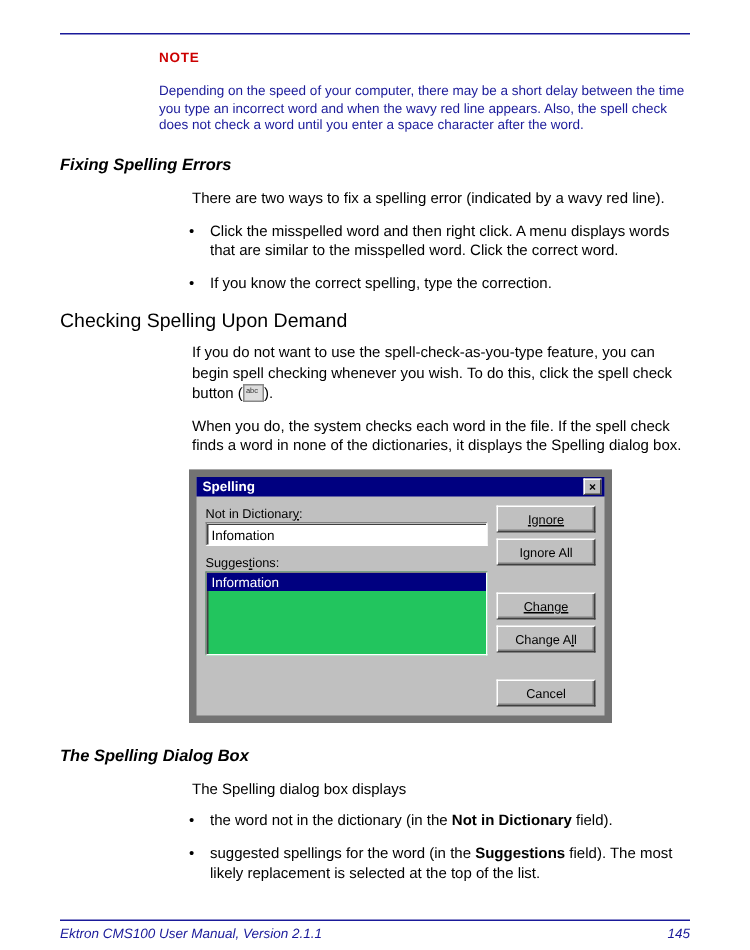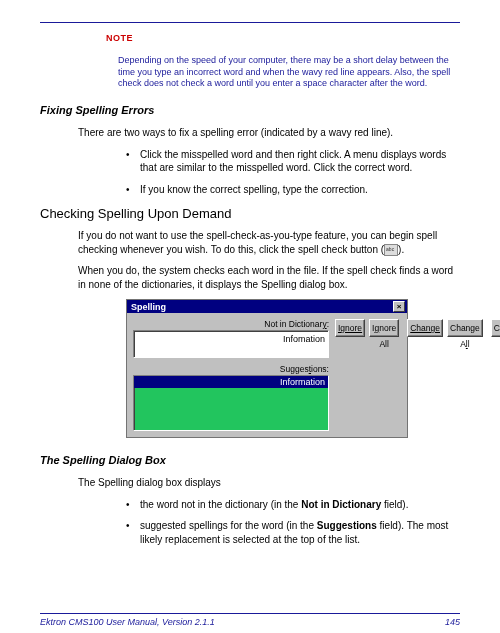--- a/index.html
+++ b/index.html
@@ -29,30 +29,29 @@
     color: #c00;
     font-weight: bold;
     font-size: 9px;
     letter-spacing: 0.5px;
     white-space: nowrap;
   }
   .note-text {
     color: #1a1a9a;
     font-size: 9px;
     line-height: 1.3;
-    margin-left: 12px;
   }
   .section-h3 {
     font-style: italic;
     font-weight: bold;
     font-size: 11px;
     margin: 6px 0 10px 0;
   }
   .body-para {
-    margin-left: 38px;
+    margin-left: 88px;
     font-size: 10px;
     line-height: 1.35;
     margin-bottom: 8px;
   }
   ul.body-list {
     margin-left: 86px;
     list-style: none;
     font-size: 10px;
   }
   ul.body-list li {
@@ -86,21 +85,21 @@
     font-size: 5px;
     position: absolute;
     top: 1px;
     left: 1px;
     color: #333;
   }
   
   .dialog {
     margin-left: 86px;
     width: 282px;
-    border: 1px solid #737373;
+    border: 5px solid #737373;
     background: #c0c0c0;
     font-family: "MS Sans Serif", Tahoma, sans-serif;
     font-size: 9px;
     margin-bottom: 16px;
   }
   .titlebar {
     display: flex;
     justify-content: space-between;
     align-items: center;
     background: #000080;
@@ -119,34 +118,34 @@
     color: #000;
     font-size: 8px;
     line-height: 9px;
     text-align: center;
   }
   .dialog-body {
     display: flex;
     padding: 6px;
     gap: 6px;
   }
-  .dialog-left { flex: 1; text-align: right; }
-  .dialog-right { width: 66px; display: flex; flex-direction: row; gap: 4px; }
+  .dialog-left { flex: 1; }
+  .dialog-right { width: 66px; display: flex; flex-direction: column; gap: 4px; }
   .field-label { font-size: 8.5px; margin-bottom: 1px; }
   .field-label .ul { text-decoration: underline; }
   .textbox {
     width: 100%;
     background: #fff;
     border: 1px solid #808080;
     border-right-color: #fff;
     border-bottom-color: #fff;
     box-shadow: inset 1px 1px 0 #404040;
     padding: 2px 3px;
     font-size: 9px;
-    height: 28px;
+    height: 16px;
     line-height: 12px;
     margin-bottom: 6px;
   }
   .listbox {
     width: 100%;
     background: #22c55e;
     border: 1px solid #808080;
     border-right-color: #fff;
     border-bottom-color: #fff;
     box-shadow: inset 1px 1px 0 #404040;

